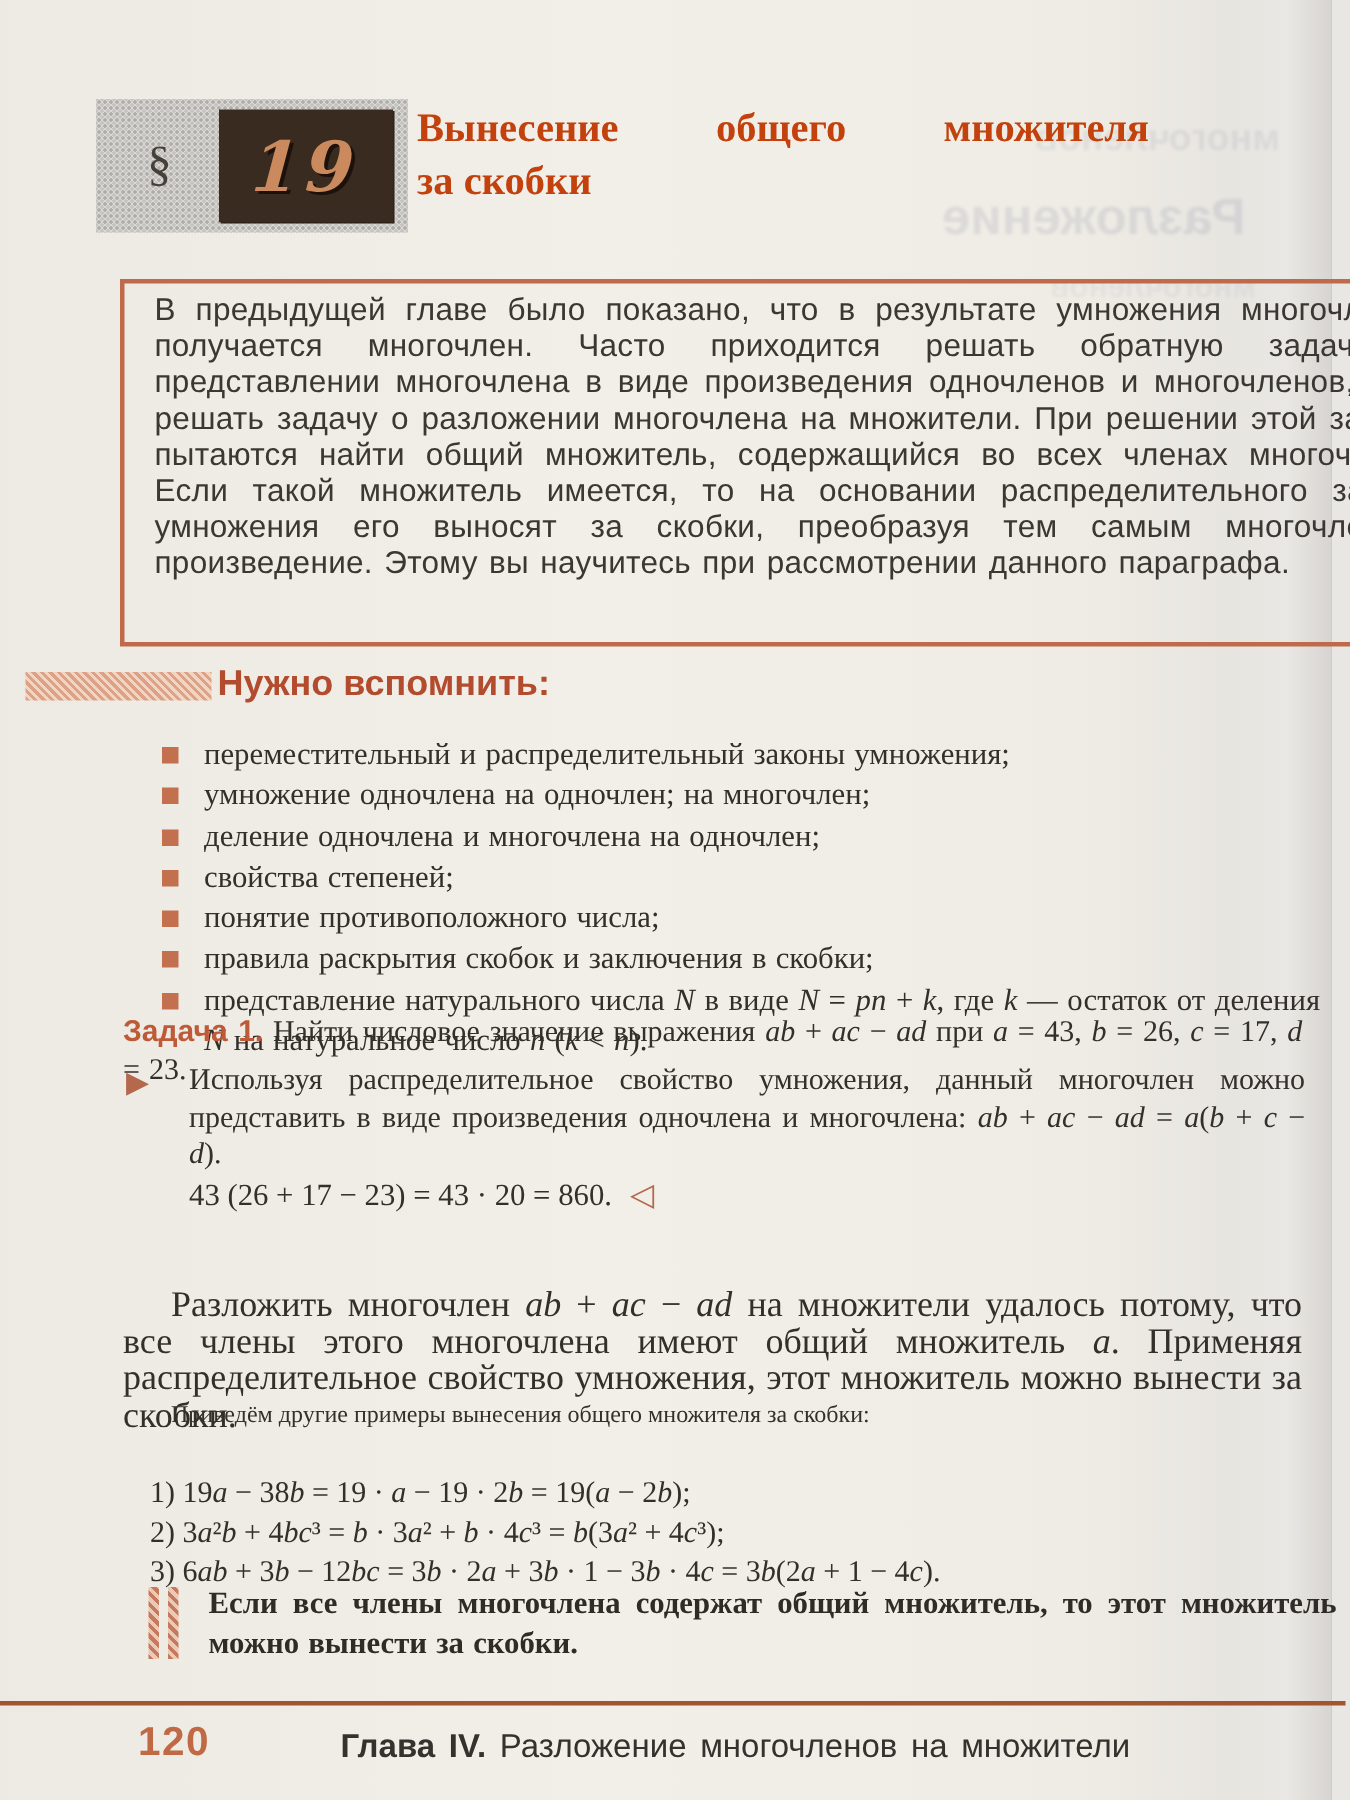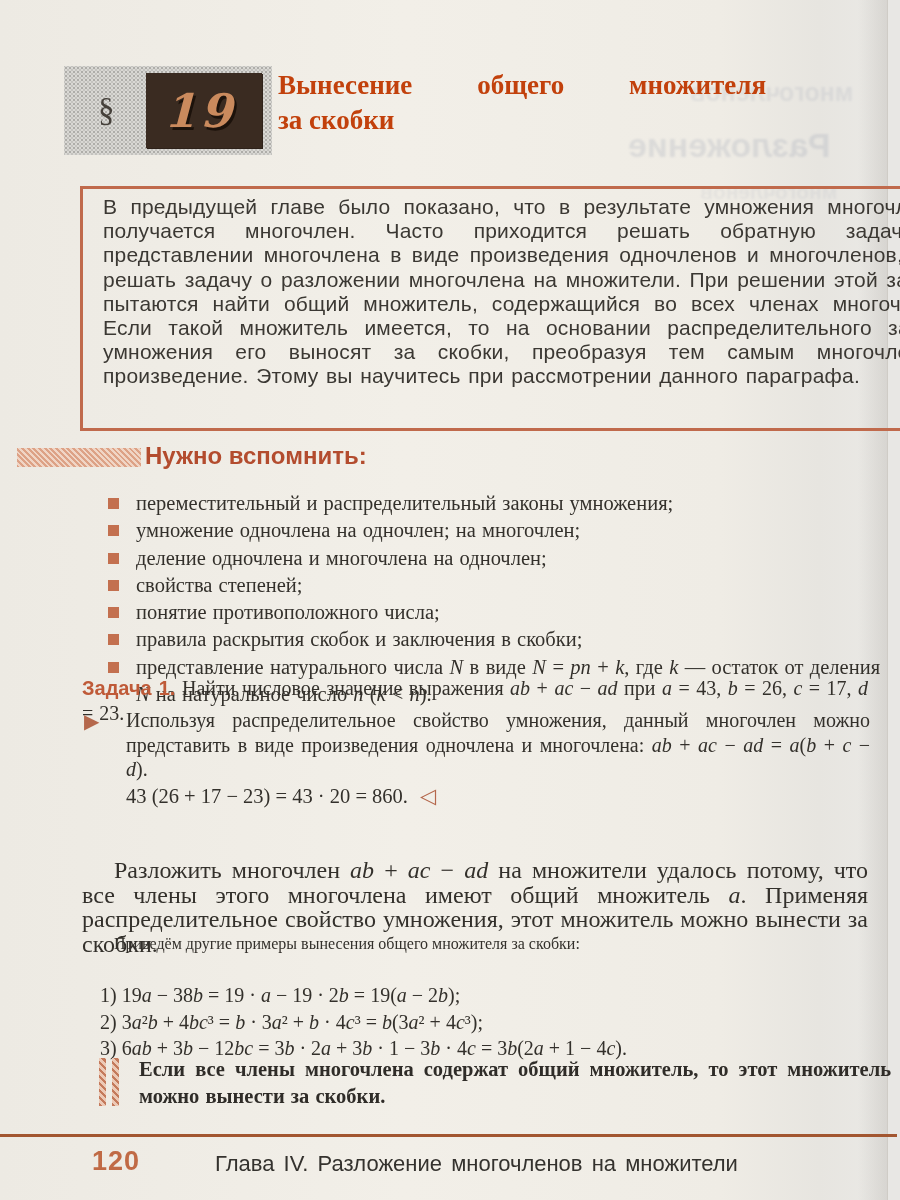--- a/index.html
+++ b/index.html
@@ -71,21 +71,21 @@
     font-weight:bold;font-size:20.5px;line-height:26.5px;text-align:justify;word-spacing:1px;color:#2f2c28;margin-left:21px;}
   .rule-marker{position:absolute;left:0;top:2px;display:flex;gap:6px;}
   .rule-bar{width:7px;height:48px;background:repeating-linear-gradient(45deg,#c47a5c 0 2.5px,#ecc9b6 2.5px 5px);}
 
   
   .footer-rule{position:absolute;left:0;top:1134px;width:897px;height:2.5px;background:#a25630;}
   .page-num{position:absolute;left:92px;top:1146px;font-family:"Liberation Sans",sans-serif;
     font-weight:bold;font-size:27px;color:#c06a45;letter-spacing:1px;}
   .chapter{position:absolute;left:215px;top:1151px;font-family:"Liberation Sans",sans-serif;
     font-size:22px;color:#34322e;word-spacing:3px;}
-  .chapter .b{font-weight:normal;}
+  .chapter .b{font-weight:bold;margin-left:12px;}
 </style>
 </head>
 <body>
 
 <div class="edge-shadow"></div>
 <div class="edge-strip"></div>
 <div class="ghost ghost1">многочленов</div>
 <div class="ghost ghost2">Разложение</div>
 <div class="ghost ghost3">многочленов</div>
 

